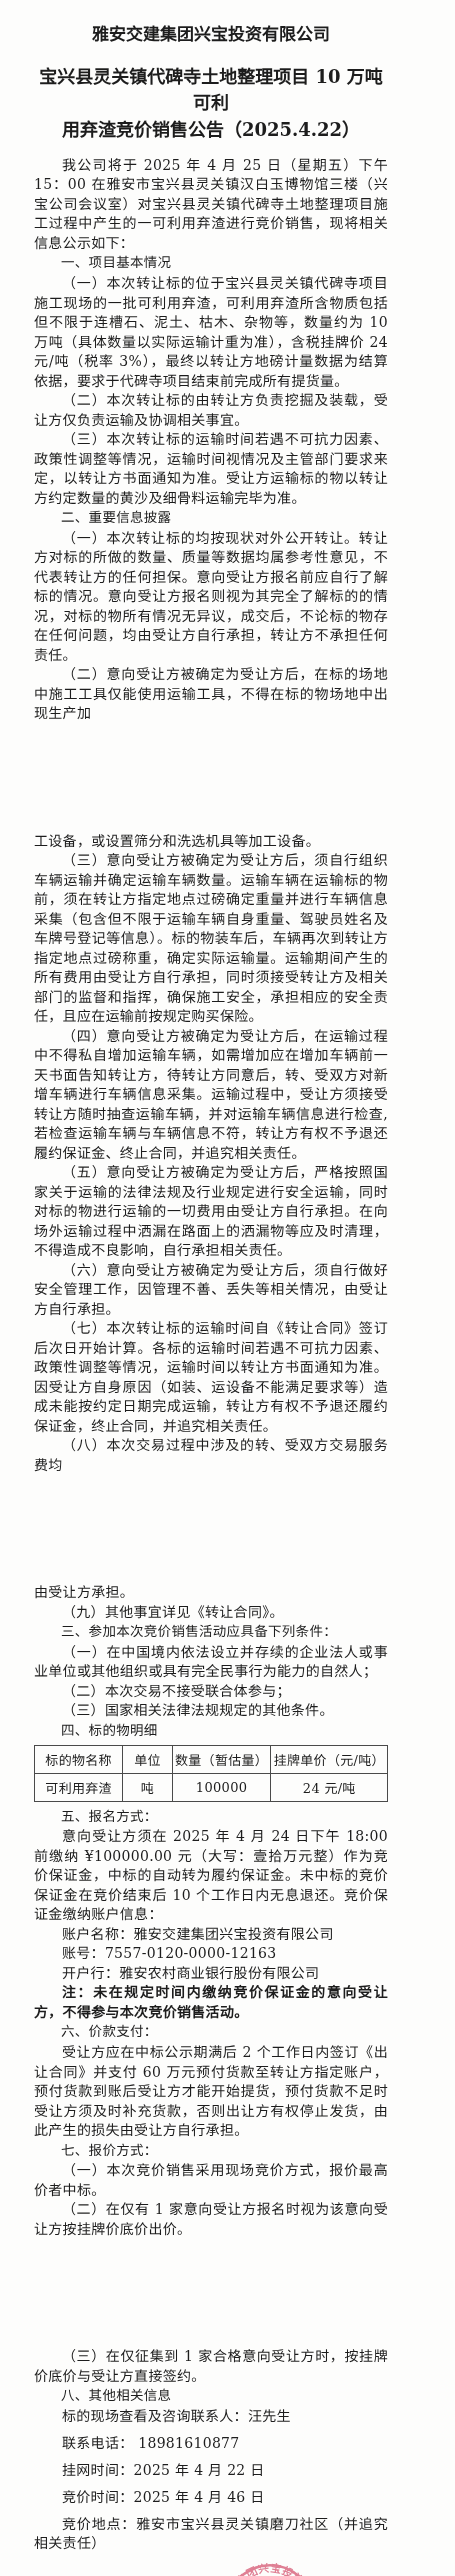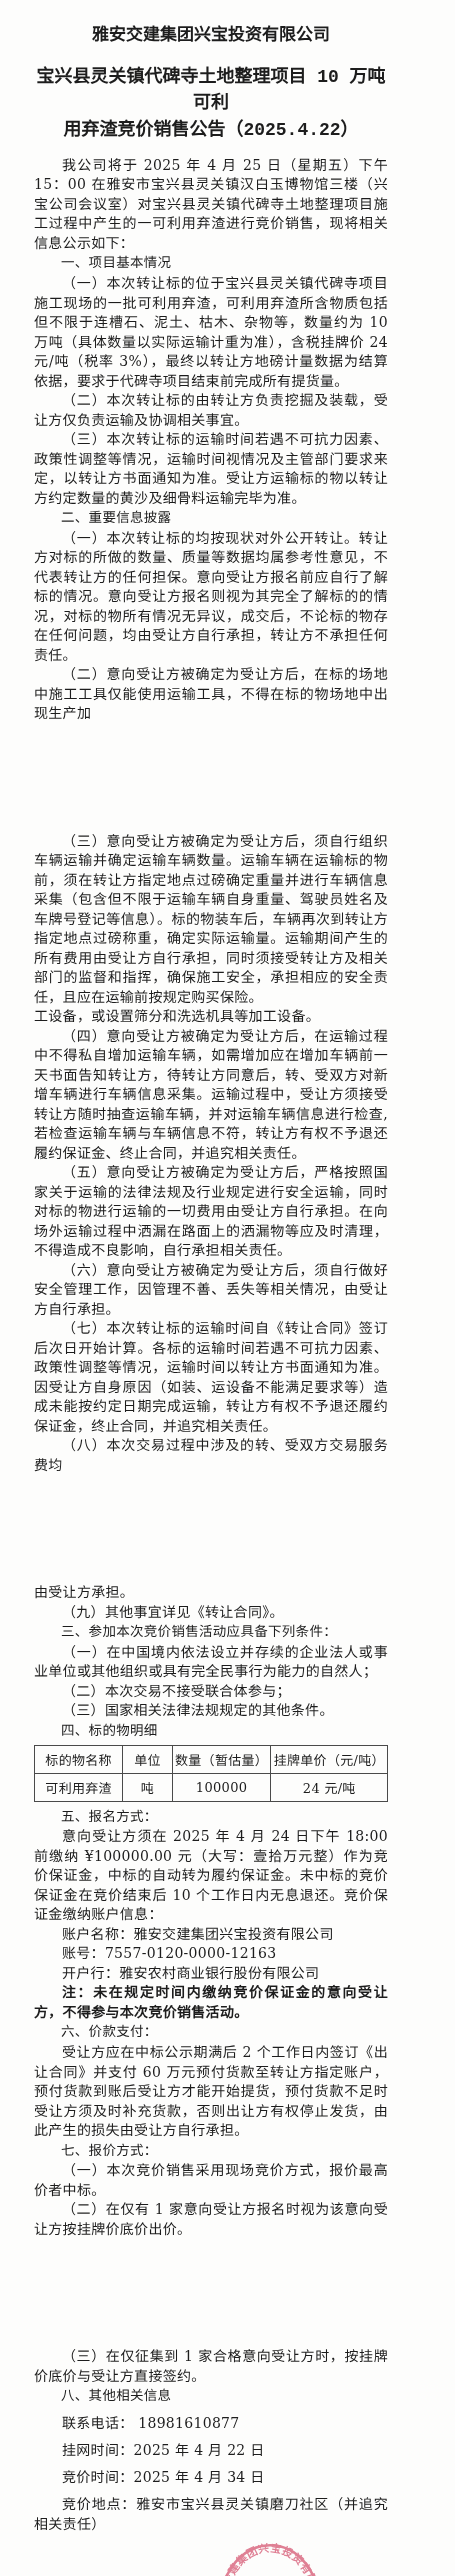--- a/index.html
+++ b/index.html
@@ -14,21 +14,21 @@
     overflow: hidden;
   }
   .content {
     position: absolute;
     left: 34px;
     top: 22px;
     width: 354px;
   }
   .title-block { text-align: center; font-weight: 700; }
   .title-line1 { font-size: 17px; line-height: 25px; margin-bottom: 17px; }
-  .title-line2, .title-line3 { font-size: 18px; line-height: 26.4px; font-family: Liberation Mono, monospace; }
+  .title-line2, .title-line3 { font-size: 18px; line-height: 26.4px; }
   .doc-body { margin-top: 12.6px; }
   .para {
     font-size: 14px;
     line-height: 19.5px;
     text-align: justify;
     text-indent: 2em;
     letter-spacing: 0.3px;
     margin: 0;
   }
   .para.cont { text-indent: 0; }
@@ -96,22 +96,22 @@
     <div class="doc-body">
         <div class="para">我公司将于 2025 年 4 月 25 日（星期五）下午 15：00 在雅安市宝兴县灵关镇汉白玉博物馆三楼（兴宝公司会议室）对宝兴县灵关镇代碑寺土地整理项目施工过程中产生的一可利用弃渣进行竞价销售，现将相关信息公示如下：</div>
         <div class="heading">一、项目基本情况</div>
         <div class="para">（一）本次转让标的位于宝兴县灵关镇代碑寺项目施工现场的一批可利用弃渣，可利用弃渣所含物质包括但不限于连槽石、泥土、枯木、杂物等，数量约为 10 万吨（具体数量以实际运输计重为准），含税挂牌价 24 元/吨（税率 3%），最终以转让方地磅计量数据为结算依据，要求于代碑寺项目结束前完成所有提货量。</div>
         <div class="para">（二）本次转让标的由转让方负责挖掘及装载，受让方仅负责运输及协调相关事宜。</div>
         <div class="para">（三）本次转让标的运输时间若遇不可抗力因素、政策性调整等情况，运输时间视情况及主管部门要求来定，以转让方书面通知为准。受让方运输标的物以转让方约定数量的黄沙及细骨料运输完毕为准。</div>
         <div class="heading">二、重要信息披露</div>
         <div class="para">（一）本次转让标的均按现状对外公开转让。转让方对标的所做的数量、质量等数据均属参考性意见，不代表转让方的任何担保。意向受让方报名前应自行了解标的情况。意向受让方报名则视为其完全了解标的的情况，对标的物所有情况无异议，成交后，不论标的物存在任何问题，均由受让方自行承担，转让方不承担任何责任。</div>
         <div class="para">（二）意向受让方被确定为受让方后，在标的场地中施工工具仅能使用运输工具，不得在标的物场地中出现生产加</div>
         <div class="page-gap"></div>
+        <div class="para cont">工设备，或设置筛分和洗选机具等加工设备。</div>
         <div class="para">（三）意向受让方被确定为受让方后，须自行组织车辆运输并确定运输车辆数量。运输车辆在运输标的物前，须在转让方指定地点过磅确定重量并进行车辆信息采集（包含但不限于运输车辆自身重量、驾驶员姓名及车牌号登记等信息）。标的物装车后，车辆再次到转让方指定地点过磅称重，确定实际运输量。运输期间产生的所有费用由受让方自行承担，同时须接受转让方及相关部门的监督和指挥，确保施工安全，承担相应的安全责任，且应在运输前按规定购买保险。</div>
-        <div class="para cont">工设备，或设置筛分和洗选机具等加工设备。</div>
         <div class="para">（四）意向受让方被确定为受让方后，在运输过程中不得私自增加运输车辆，如需增加应在增加车辆前一天书面告知转让方，待转让方同意后，转、受双方对新增车辆进行车辆信息采集。运输过程中，受让方须接受转让方随时抽查运输车辆，并对运输车辆信息进行检查,若检查运输车辆与车辆信息不符，转让方有权不予退还履约保证金、终止合同，并追究相关责任。</div>
         <div class="para">（五）意向受让方被确定为受让方后，严格按照国家关于运输的法律法规及行业规定进行安全运输，同时对标的物进行运输的一切费用由受让方自行承担。在向场外运输过程中洒漏在路面上的洒漏物等应及时清理，不得造成不良影响，自行承担相关责任。</div>
         <div class="para">（六）意向受让方被确定为受让方后，须自行做好安全管理工作，因管理不善、丢失等相关情况，由受让方自行承担。</div>
         <div class="para">（七）本次转让标的运输时间自《转让合同》签订后次日开始计算。各标的运输时间若遇不可抗力因素、政策性调整等情况，运输时间以转让方书面通知为准。因受让方自身原因（如装、运设备不能满足要求等）造成未能按约定日期完成运输，转让方有权不予退还履约保证金，终止合同，并追究相关责任。</div>
         <div class="para">（八）本次交易过程中涉及的转、受双方交易服务费均</div>
         <div class="page-gap"></div>
         <div class="para cont">由受让方承担。</div>
         <div class="para">（九）其他事宜详见《转让合同》。</div>
         <div class="heading">三、参加本次竞价销售活动应具备下列条件：</div>
         <div class="para">（一）在中国境内依法设立并存续的企业法人或事业单位或其他组织或具有完全民事行为能力的自然人；</div>
@@ -149,23 +149,24 @@
         <div class="para">开户行：雅安农村商业银行股份有限公司</div>
         <div class="para note">注：未在规定时间内缴纳竞价保证金的意向受让方，不得参与本次竞价销售活动。</div>
         <div class="heading">六、价款支付：</div>
         <div class="para">受让方应在中标公示期满后 2 个工作日内签订《出让合同》并支付 60 万元预付货款至转让方指定账户，预付货款到账后受让方才能开始提货，预付货款不足时受让方须及时补充货款，否则出让方有权停止发货，由此产生的损失由受让方自行承担。</div>
         <div class="heading">七、报价方式：</div>
         <div class="para">（一）本次竞价销售采用现场竞价方式，报价最高价者中标。</div>
         <div class="para">（二）在仅有 1 家意向受让方报名时视为该意向受让方按挂牌价底价出价。</div>
         <div class="page-gap"></div>
         <div class="para">（三）在仅征集到 1 家合格意向受让方时，按挂牌价底价与受让方直接签约。</div>
         <div class="heading">八、其他相关信息</div>
+        <div class="para">标的现场查看及咨询联系人：汪先生</div>
         <div class="para spaced">联系电话： 18981610877</div>
         <div class="para spaced">挂网时间：2025 年 4 月 22 日</div>
-        <div class="para spaced">竞价时间：2025 年 4 月 34 日</div>
+        <div class="para spaced">竞价时间：2025 年 4 月 46 日</div>
         <div class="para spaced">竞价地点：雅安市宝兴县灵关镇磨刀社区（并追究相关责任）</div>
       </div>
 
     <div class="signature-block">
       <svg class="seal" viewBox="0 0 200 230" aria-hidden="true" style="font-size:24px">
         <defs>
           <path id="sealArcTop" d="M 28,155 A 80,95 0 1 1 172,155" fill="none"></path>
           <path id="sealArcBottom" d="M 45,163 A 68,82 0 0 0 155,163" fill="none"></path>
         </defs>
         <ellipse cx="100" cy="115" rx="93" ry="109" fill="none" stroke="currentColor" stroke-width="5"></ellipse>

